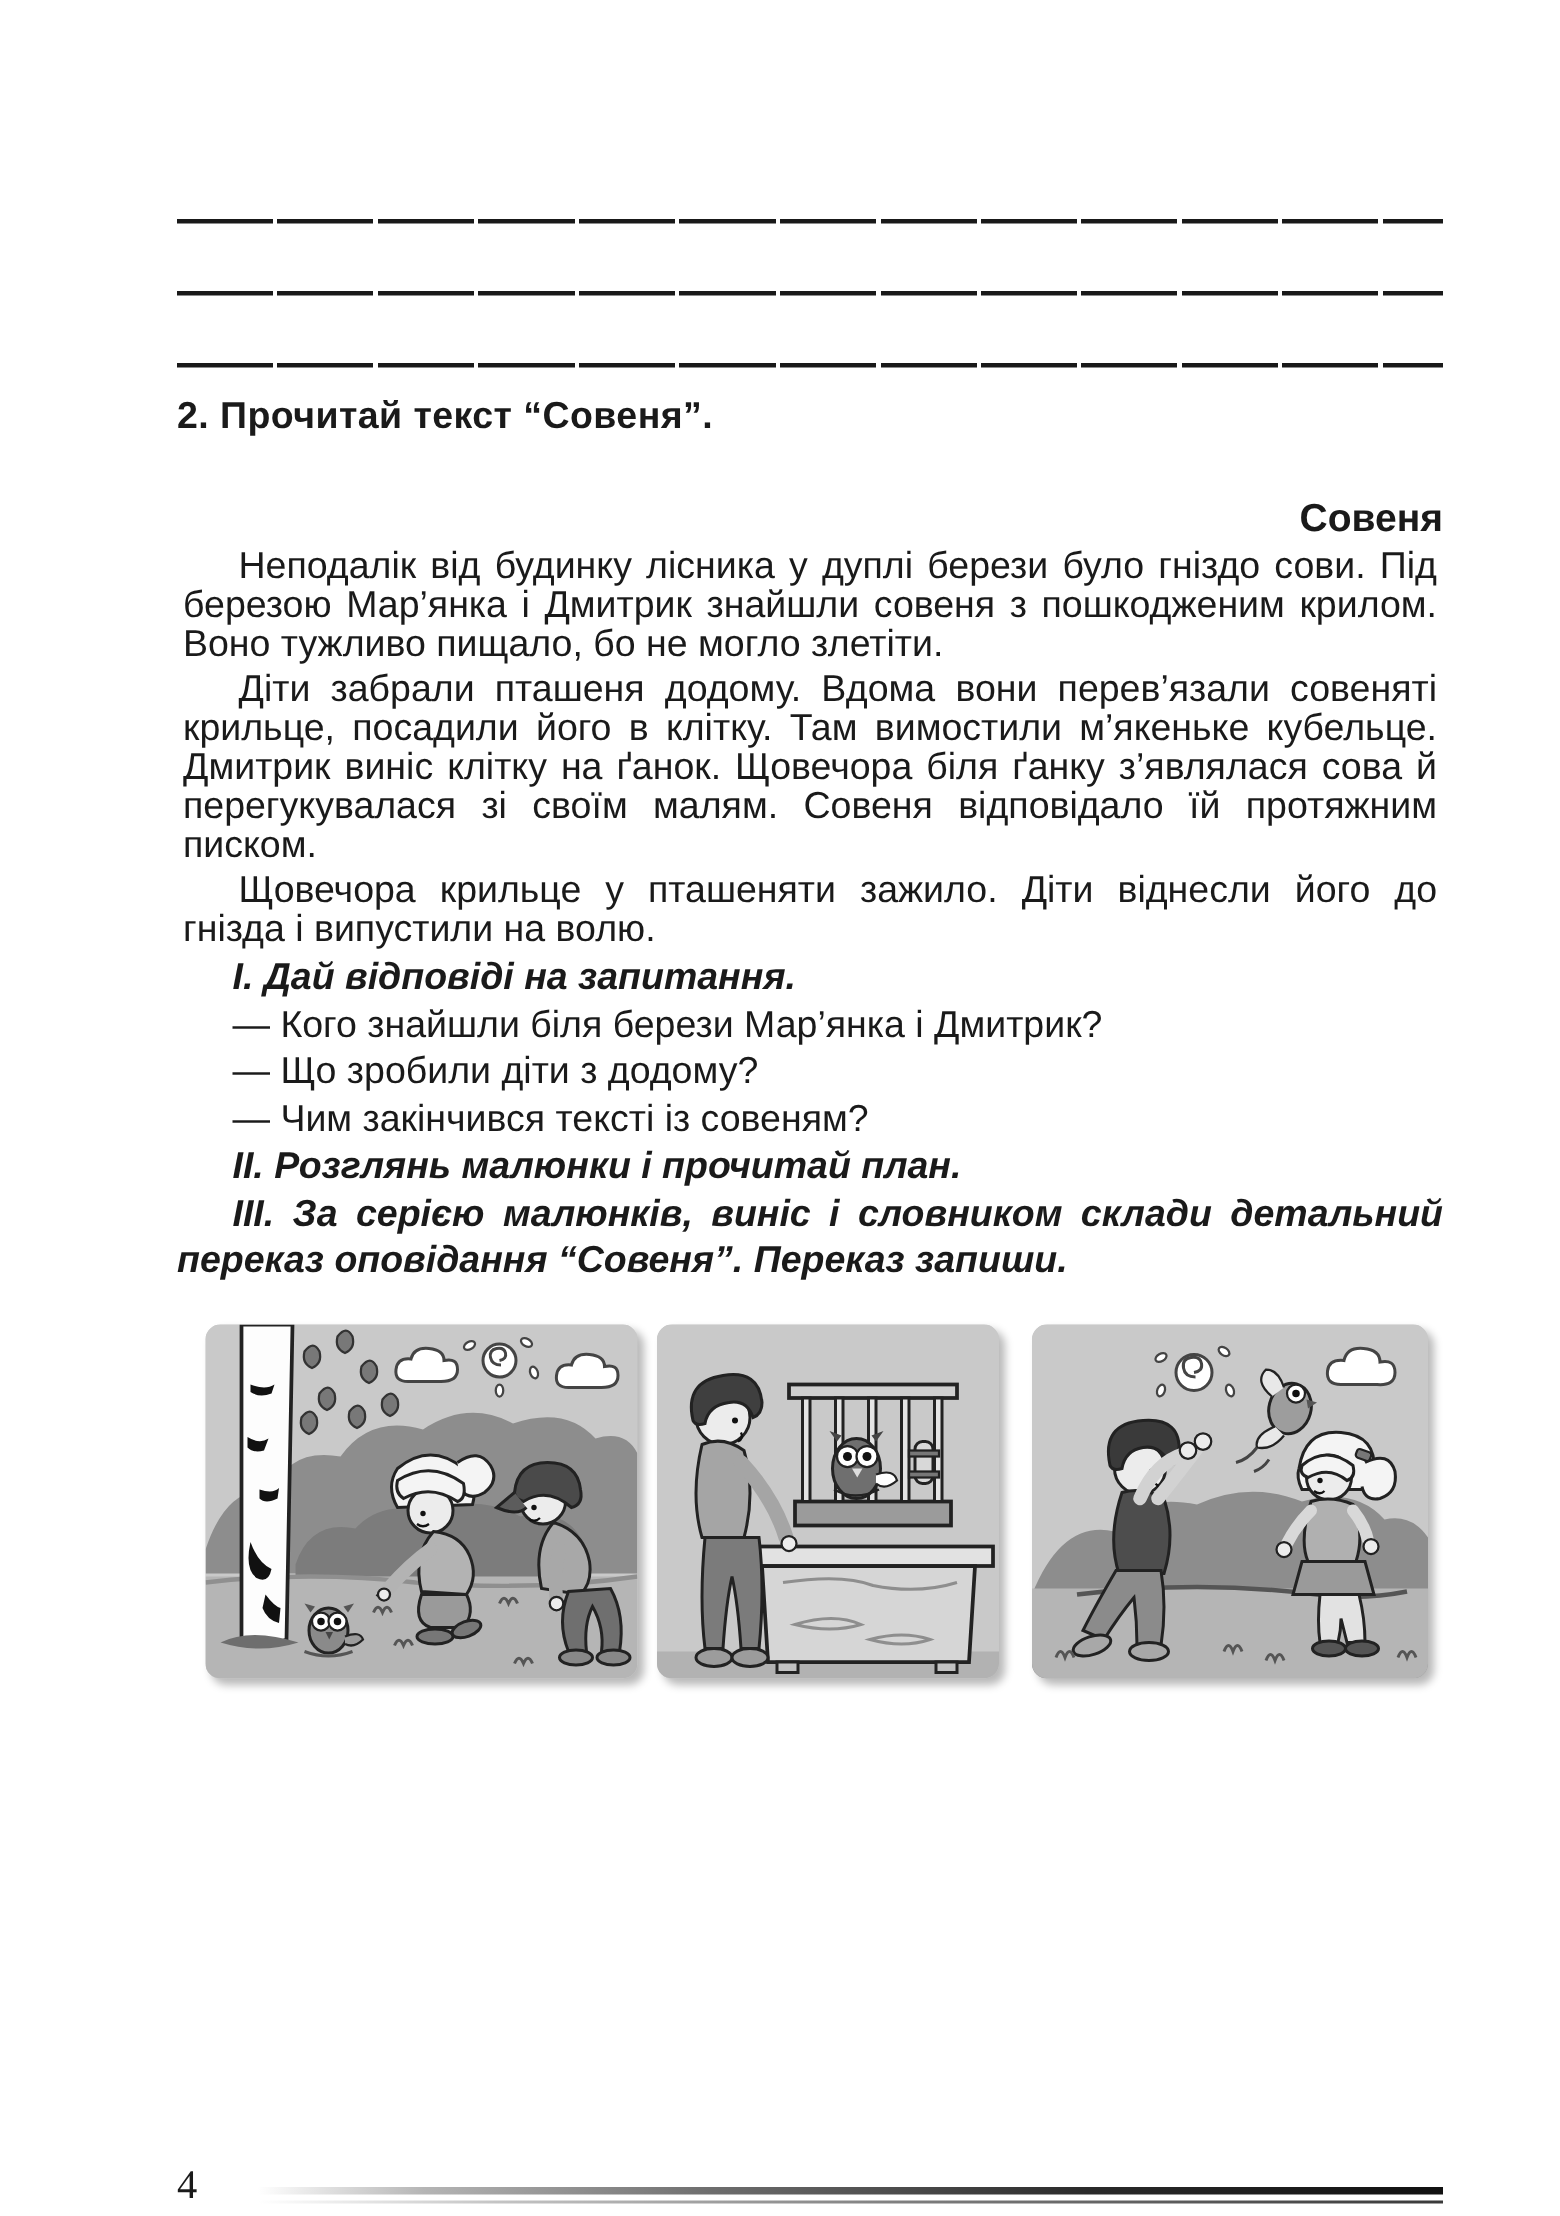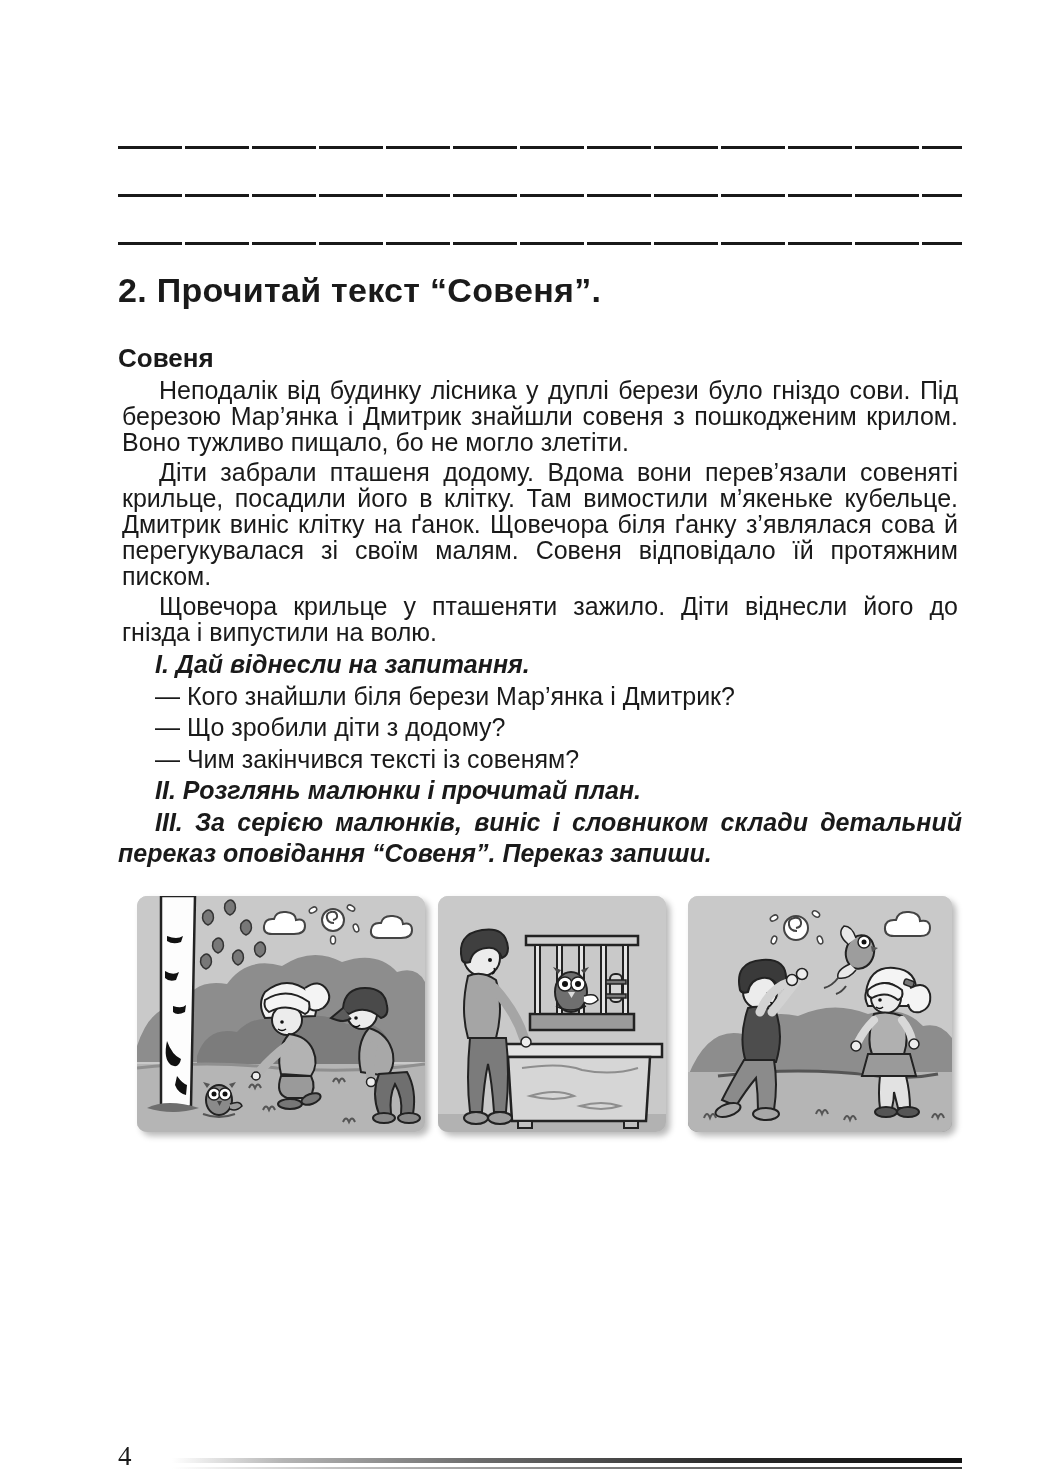--- a/index.html
+++ b/index.html
@@ -17,27 +17,27 @@
   }
   
   .write-line{
     height:3px;width:100%;
     background:repeating-linear-gradient(90deg,#191919 0 64px,transparent 64px 67px);
   }
   .write-line.first{margin-top:146px;}
   .write-line + .write-line{margin-top:45px;}
 
   .task-heading{
-    margin:31px 0 0 0;
-    font-size:34px;font-weight:bold;line-height:28px;
+    margin:18px 0 0 0;
+    font-size:25px;font-weight:bold;line-height:28px;
     letter-spacing:.3px;
   }
   .story-title{
     margin-top:39px;
-    text-align:left;
+    text-align:right;
     font-size:26px;font-weight:bold;line-height:31px;
   }
   p.body{
     margin:4px;
     font-size:25px;line-height:26px;
     text-align:justify;
     text-indent:37px;
   }
   p.body.firstp{margin-top:3px;}
   p.subhead{
@@ -99,21 +99,21 @@
   <div class="write-line"></div>
 
   <h2 class="task-heading">2. Прочитай текст “Совеня”.</h2>
 
   <div class="story-title">Совеня</div>
 
   <p class="body firstp">Неподалік від будинку лісника у дуплі берези було гніздо сови. Під березою Мар’янка і Дмитрик знайшли совеня з пошкодженим крилом. Воно тужливо пищало, бо не могло злетіти.</p>
   <p class="body">Діти забрали пташеня додому. Вдома вони перев’язали совеняті крильце, посадили його в клітку. Там вимостили м’якеньке кубельце. Дмитрик виніс клітку на ґанок. Щовечора біля ґанку з’являлася сова й перегукувалася зі своїм малям. Совеня відповідало їй протяжним писком.</p>
   <p class="body">Щовечора крильце у пташеняти зажило. Діти віднесли його до гнізда і випустили на волю.</p>
 
-  <p class="subhead">І. Дай віднесли на запитання.</p>
+  <p class="subhead">І. Дай відповіді на запитання.</p>
   <p class="q">— Кого знайшли біля берези Мар’янка і Дмитрик?</p>
   <p class="q">— Що зробили діти з додому?</p>
   <p class="q">— Чим закінчився тексті із совеням?</p>
 
   <p class="subhead">ІІ. Розглянь малюнки і прочитай план.</p>
   <p class="subhead">ІІІ. За серією малюнків, виніс і словником склади детальний переказ оповідання “Совеня”. Переказ запиши.</p>
 
   <div class="pictures">
 
     <div class="pic-card pic1">

